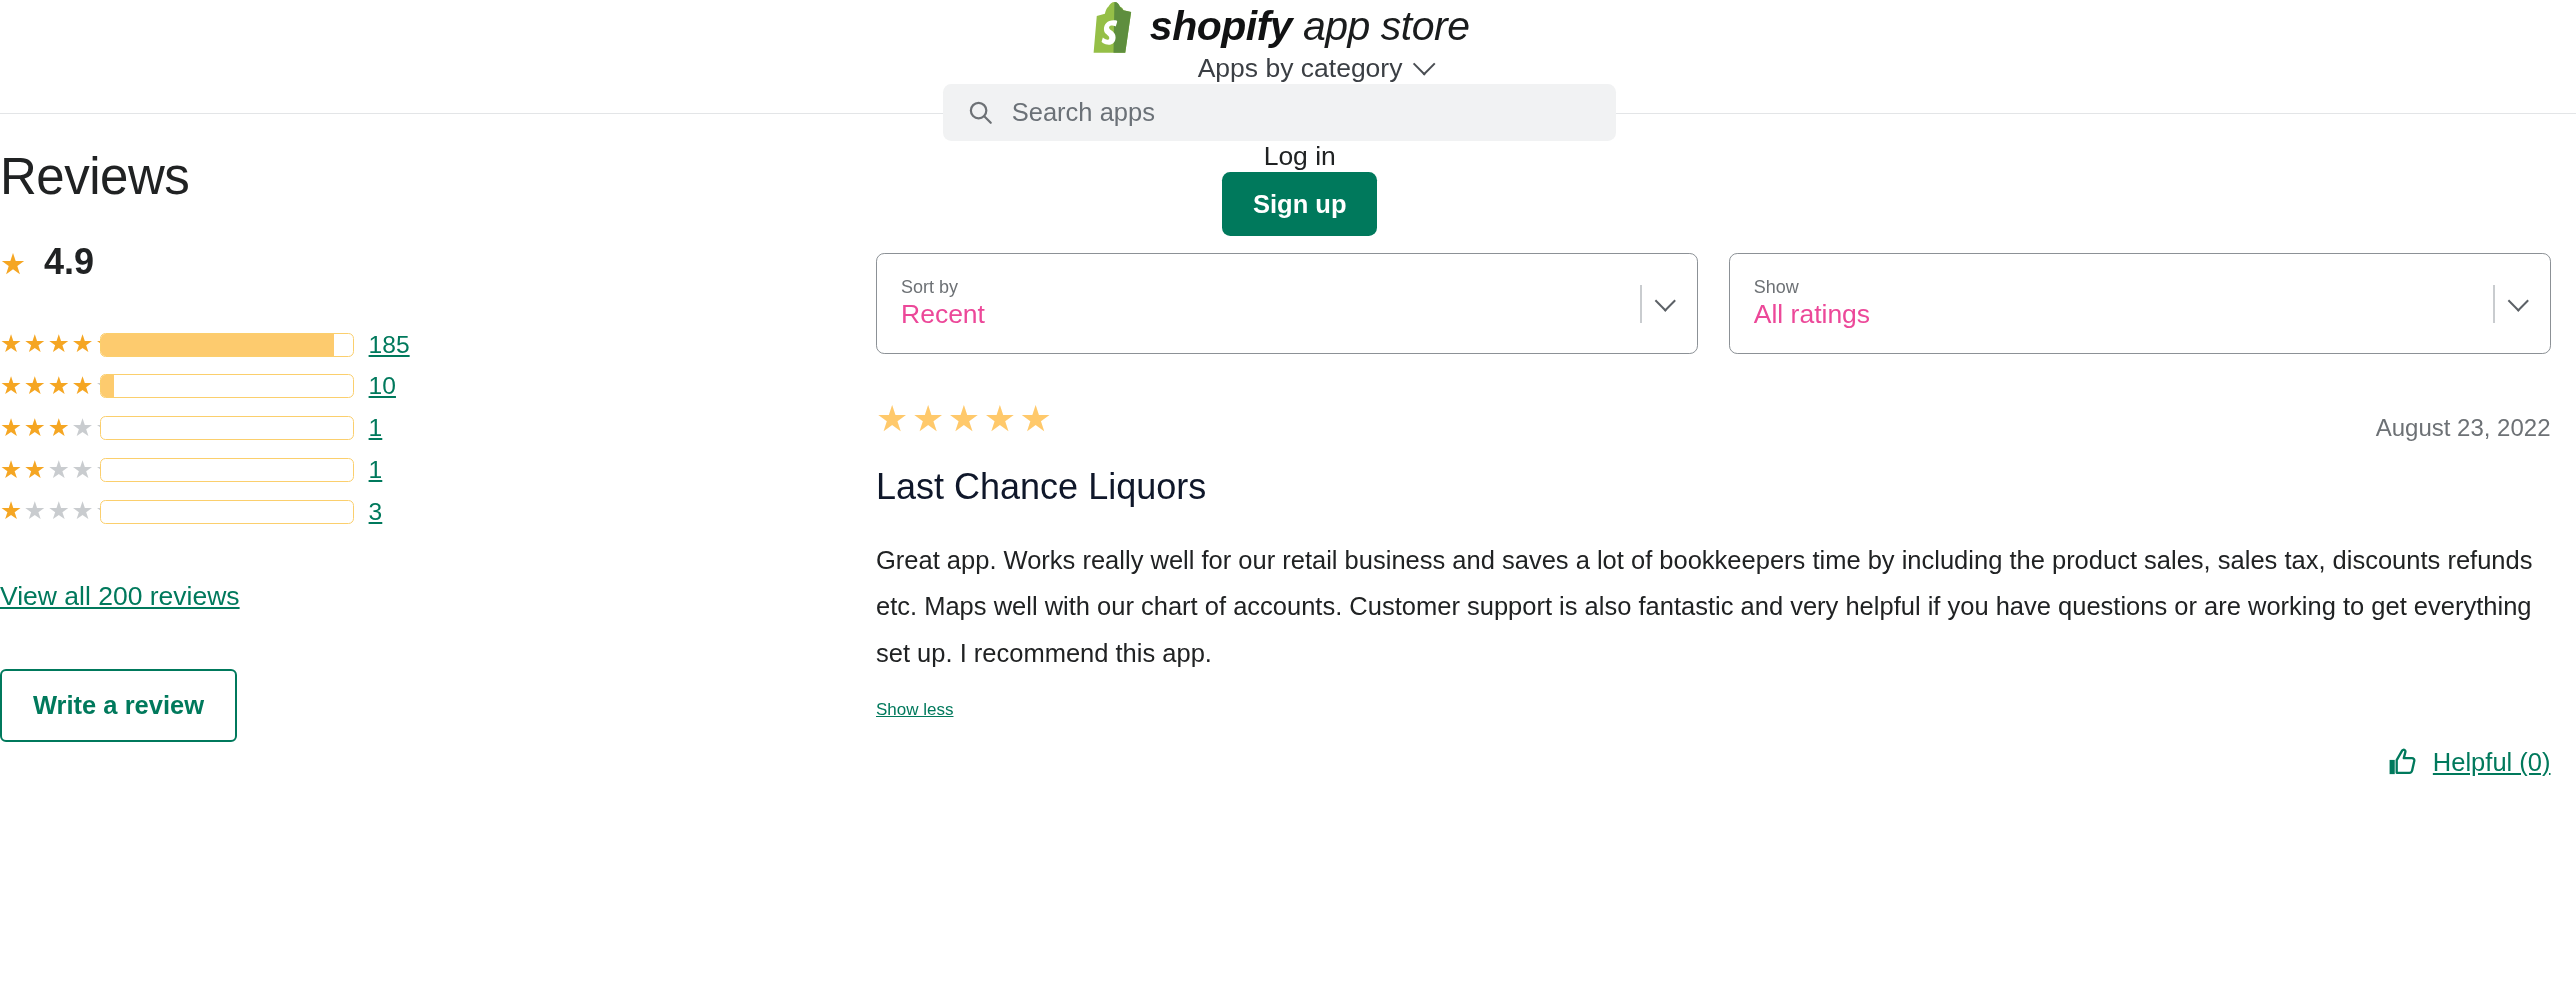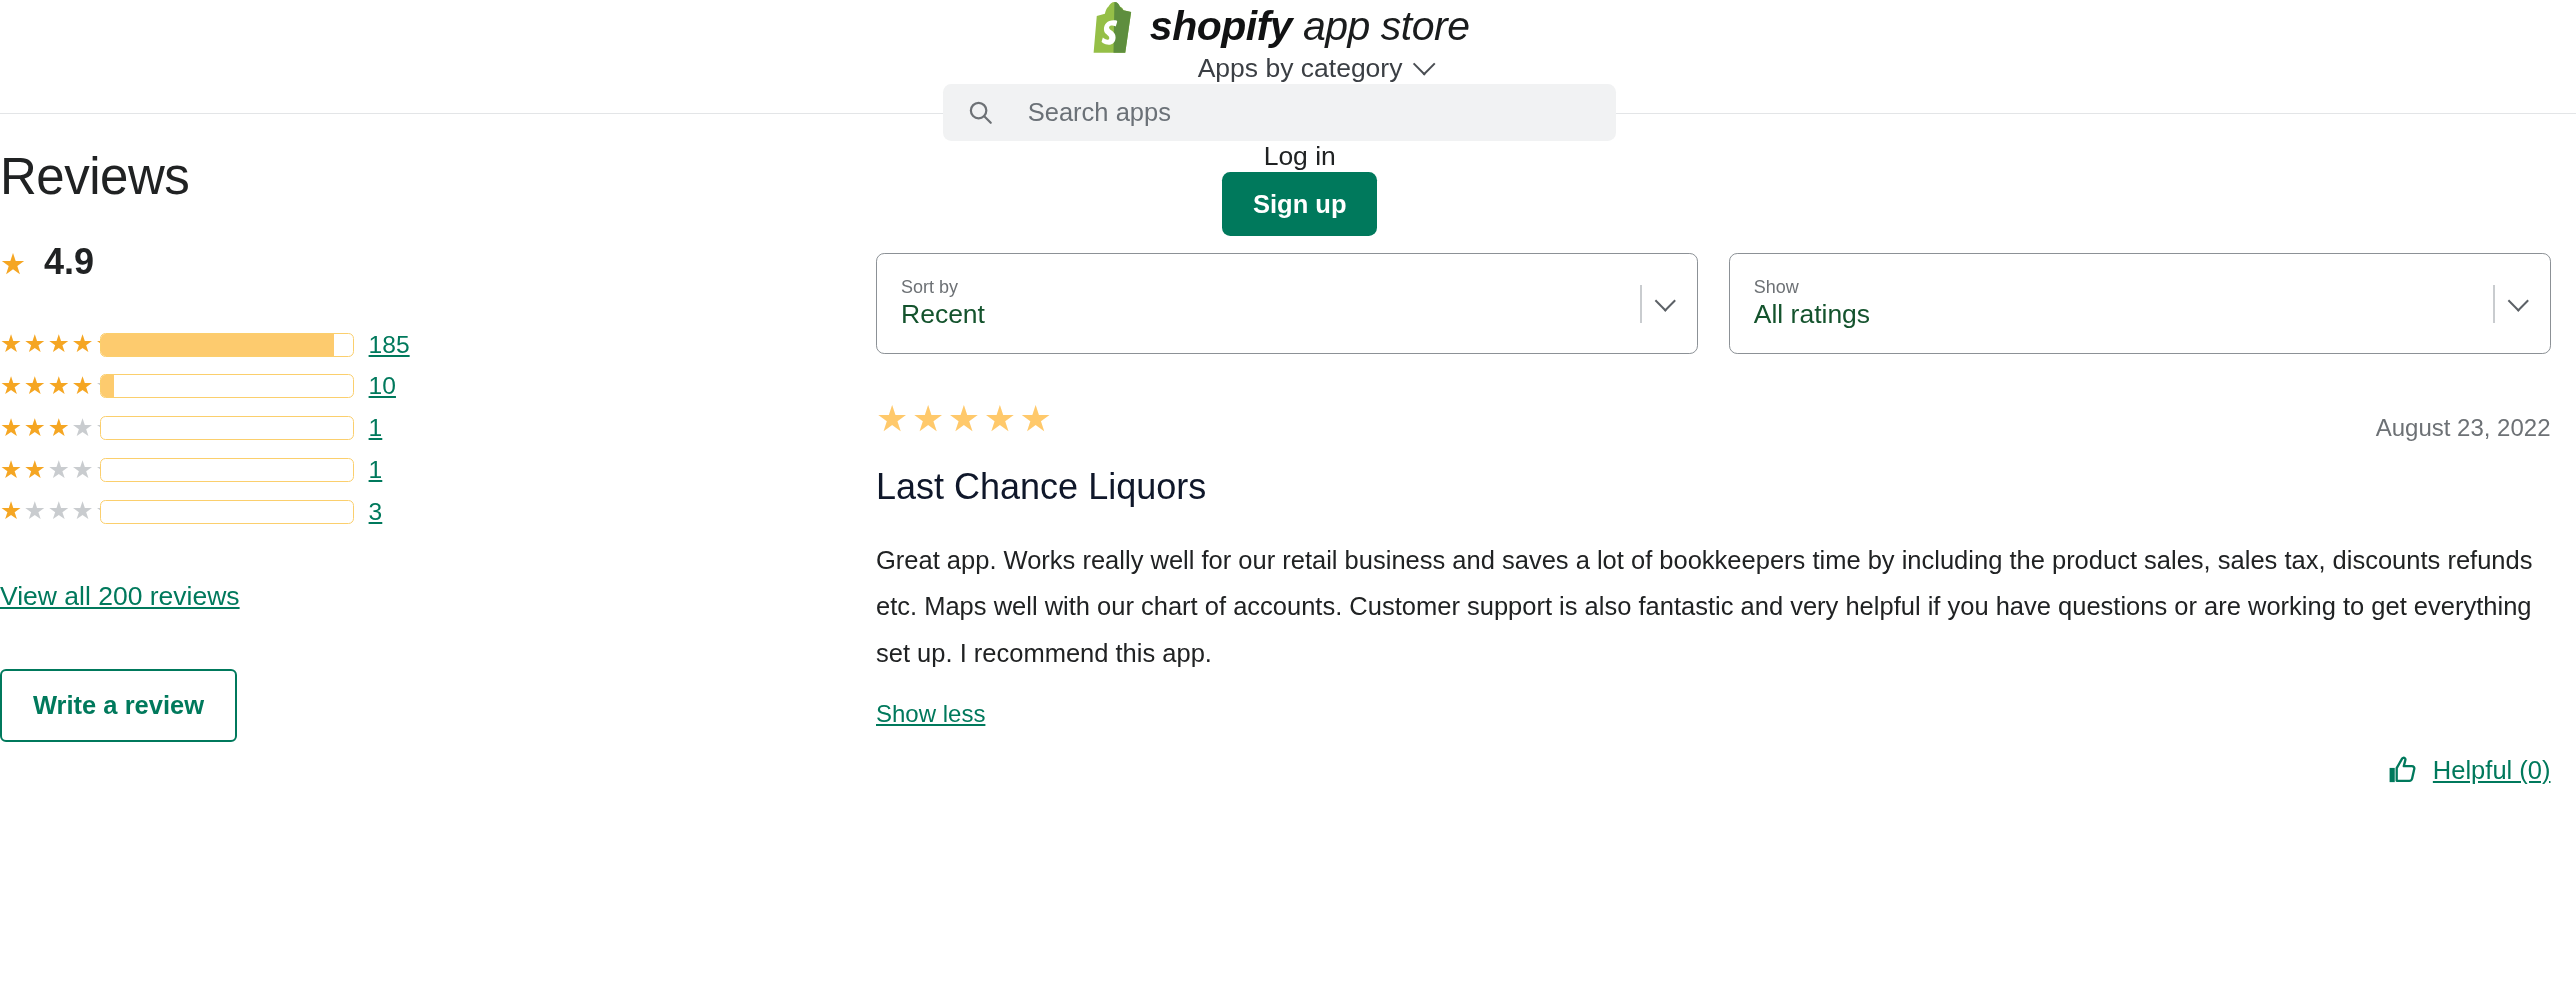--- a/index.html
+++ b/index.html
@@ -81,21 +81,20 @@
   }
   .search-icon { width: 26.5px; height: 26.5px; flex: 0 0 auto; }
   .search-input {
     border: none;
     outline: none;
     background: transparent;
     font-family: "Liberation Sans", sans-serif;
     font-size: 25.5px;
     color: #3b3f44;
     width: 100%;
-    margin-left: 16px;
   }
   .search-input::placeholder { color: #6b7177; }
 
   .login-link {
     margin-left: 40px;
     font-size: 26.5px;
     color: #202223;
     cursor: pointer;
     white-space: nowrap;
     flex: 0 0 auto;
@@ -236,21 +235,21 @@
     border-radius: 8.2px;
     background: #ffffff;
     display: flex;
     align-items: center;
     padding: 0 0 0 24px;
     position: relative;
     cursor: pointer;
   }
   .select-texts { display: flex; flex-direction: column; gap: 2.7px; }
   .select-label { font-size: 18px; color: #6d7175; line-height: 1.1; }
-  .select-value { font-size: 26.5px; color: #14532d; line-height: 1.1; }
+  .select-value { font-size: 26.5px; color: #ec4899; line-height: 1.1; }
 
   .select-arrow-wrap {
     margin-left: auto;
     display: flex;
     align-items: center;
     gap: 16.4px;
     padding-right: 24px;
     height: 42px;
   }
   .select-divider { width: 1.8px; height: 38px; background: #c9cccf; }
@@ -303,21 +302,21 @@
     margin-top: 29px;
     font-size: 25.5px;
     line-height: 1.82;
     color: #202223;
     max-width: 1815px;
   }
 
   .show-less {
     display: inline-block;
     margin-top: 24px;
-    font-size: 24px;
+    font-size: 17px;
     color: #00795c;
     text-decoration: underline;
     cursor: pointer;
   }
 
   .helpful-row {
     display: flex;
     align-items: center;
     justify-content: flex-end;
     gap: 14.6px;

